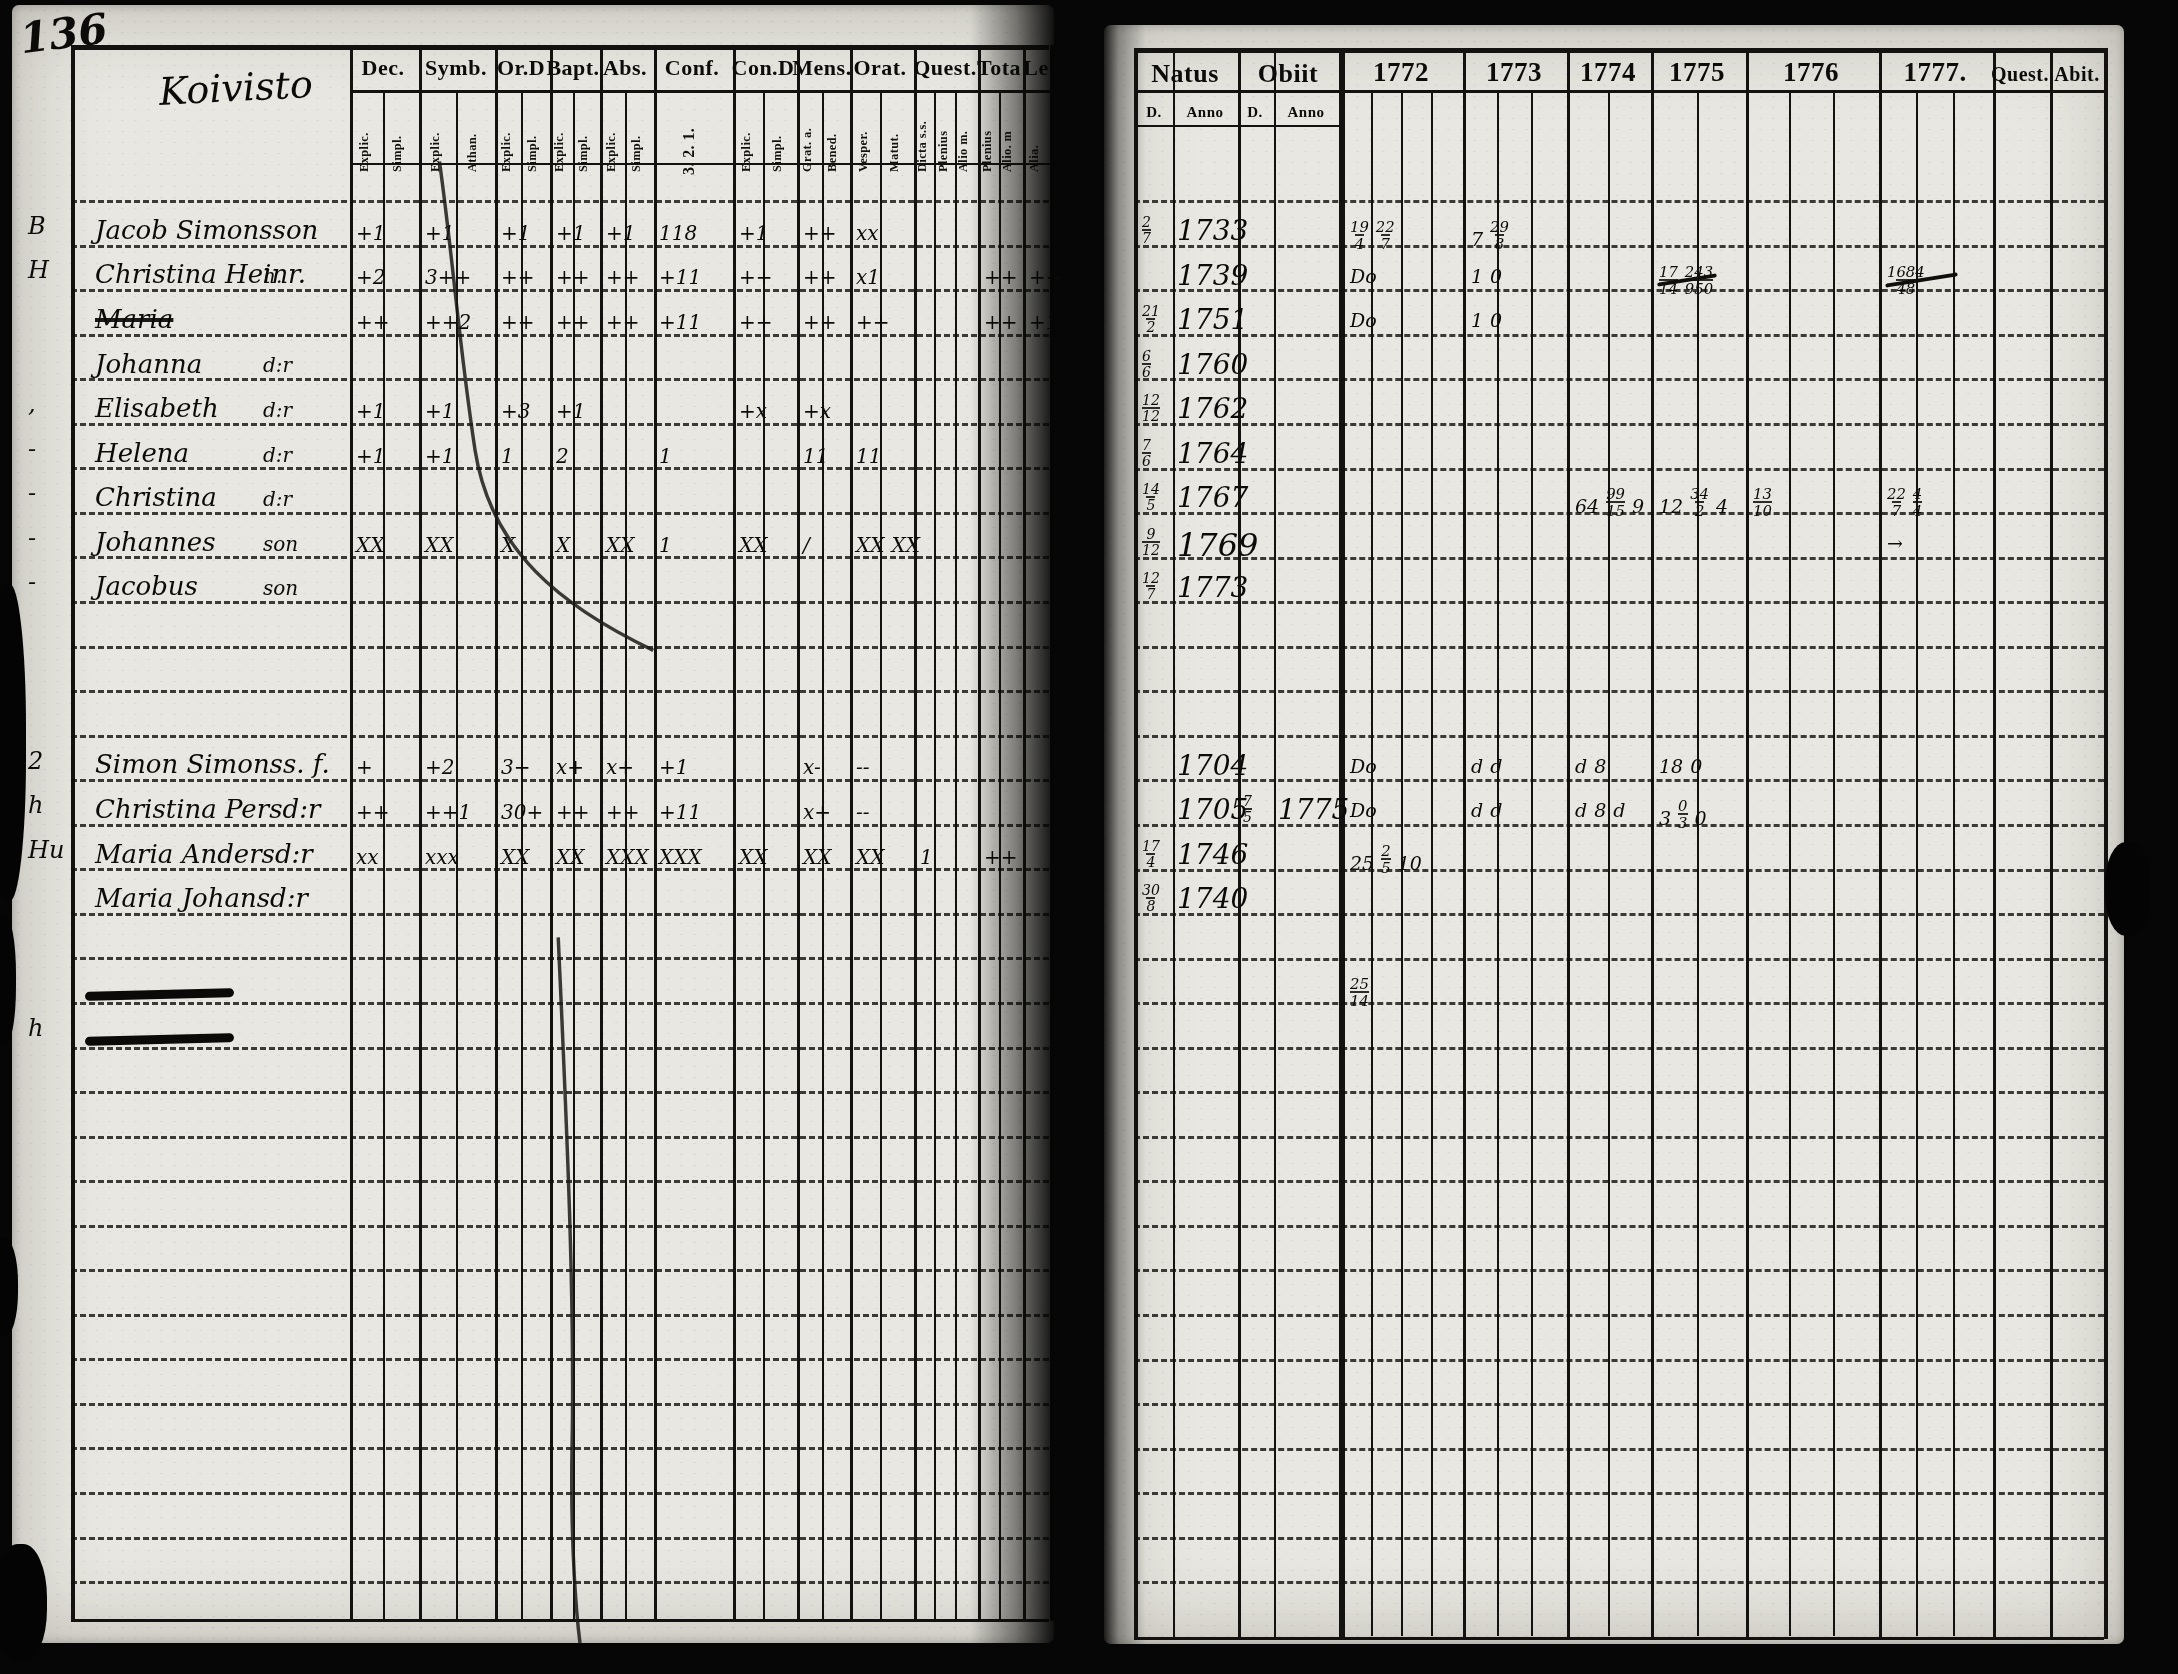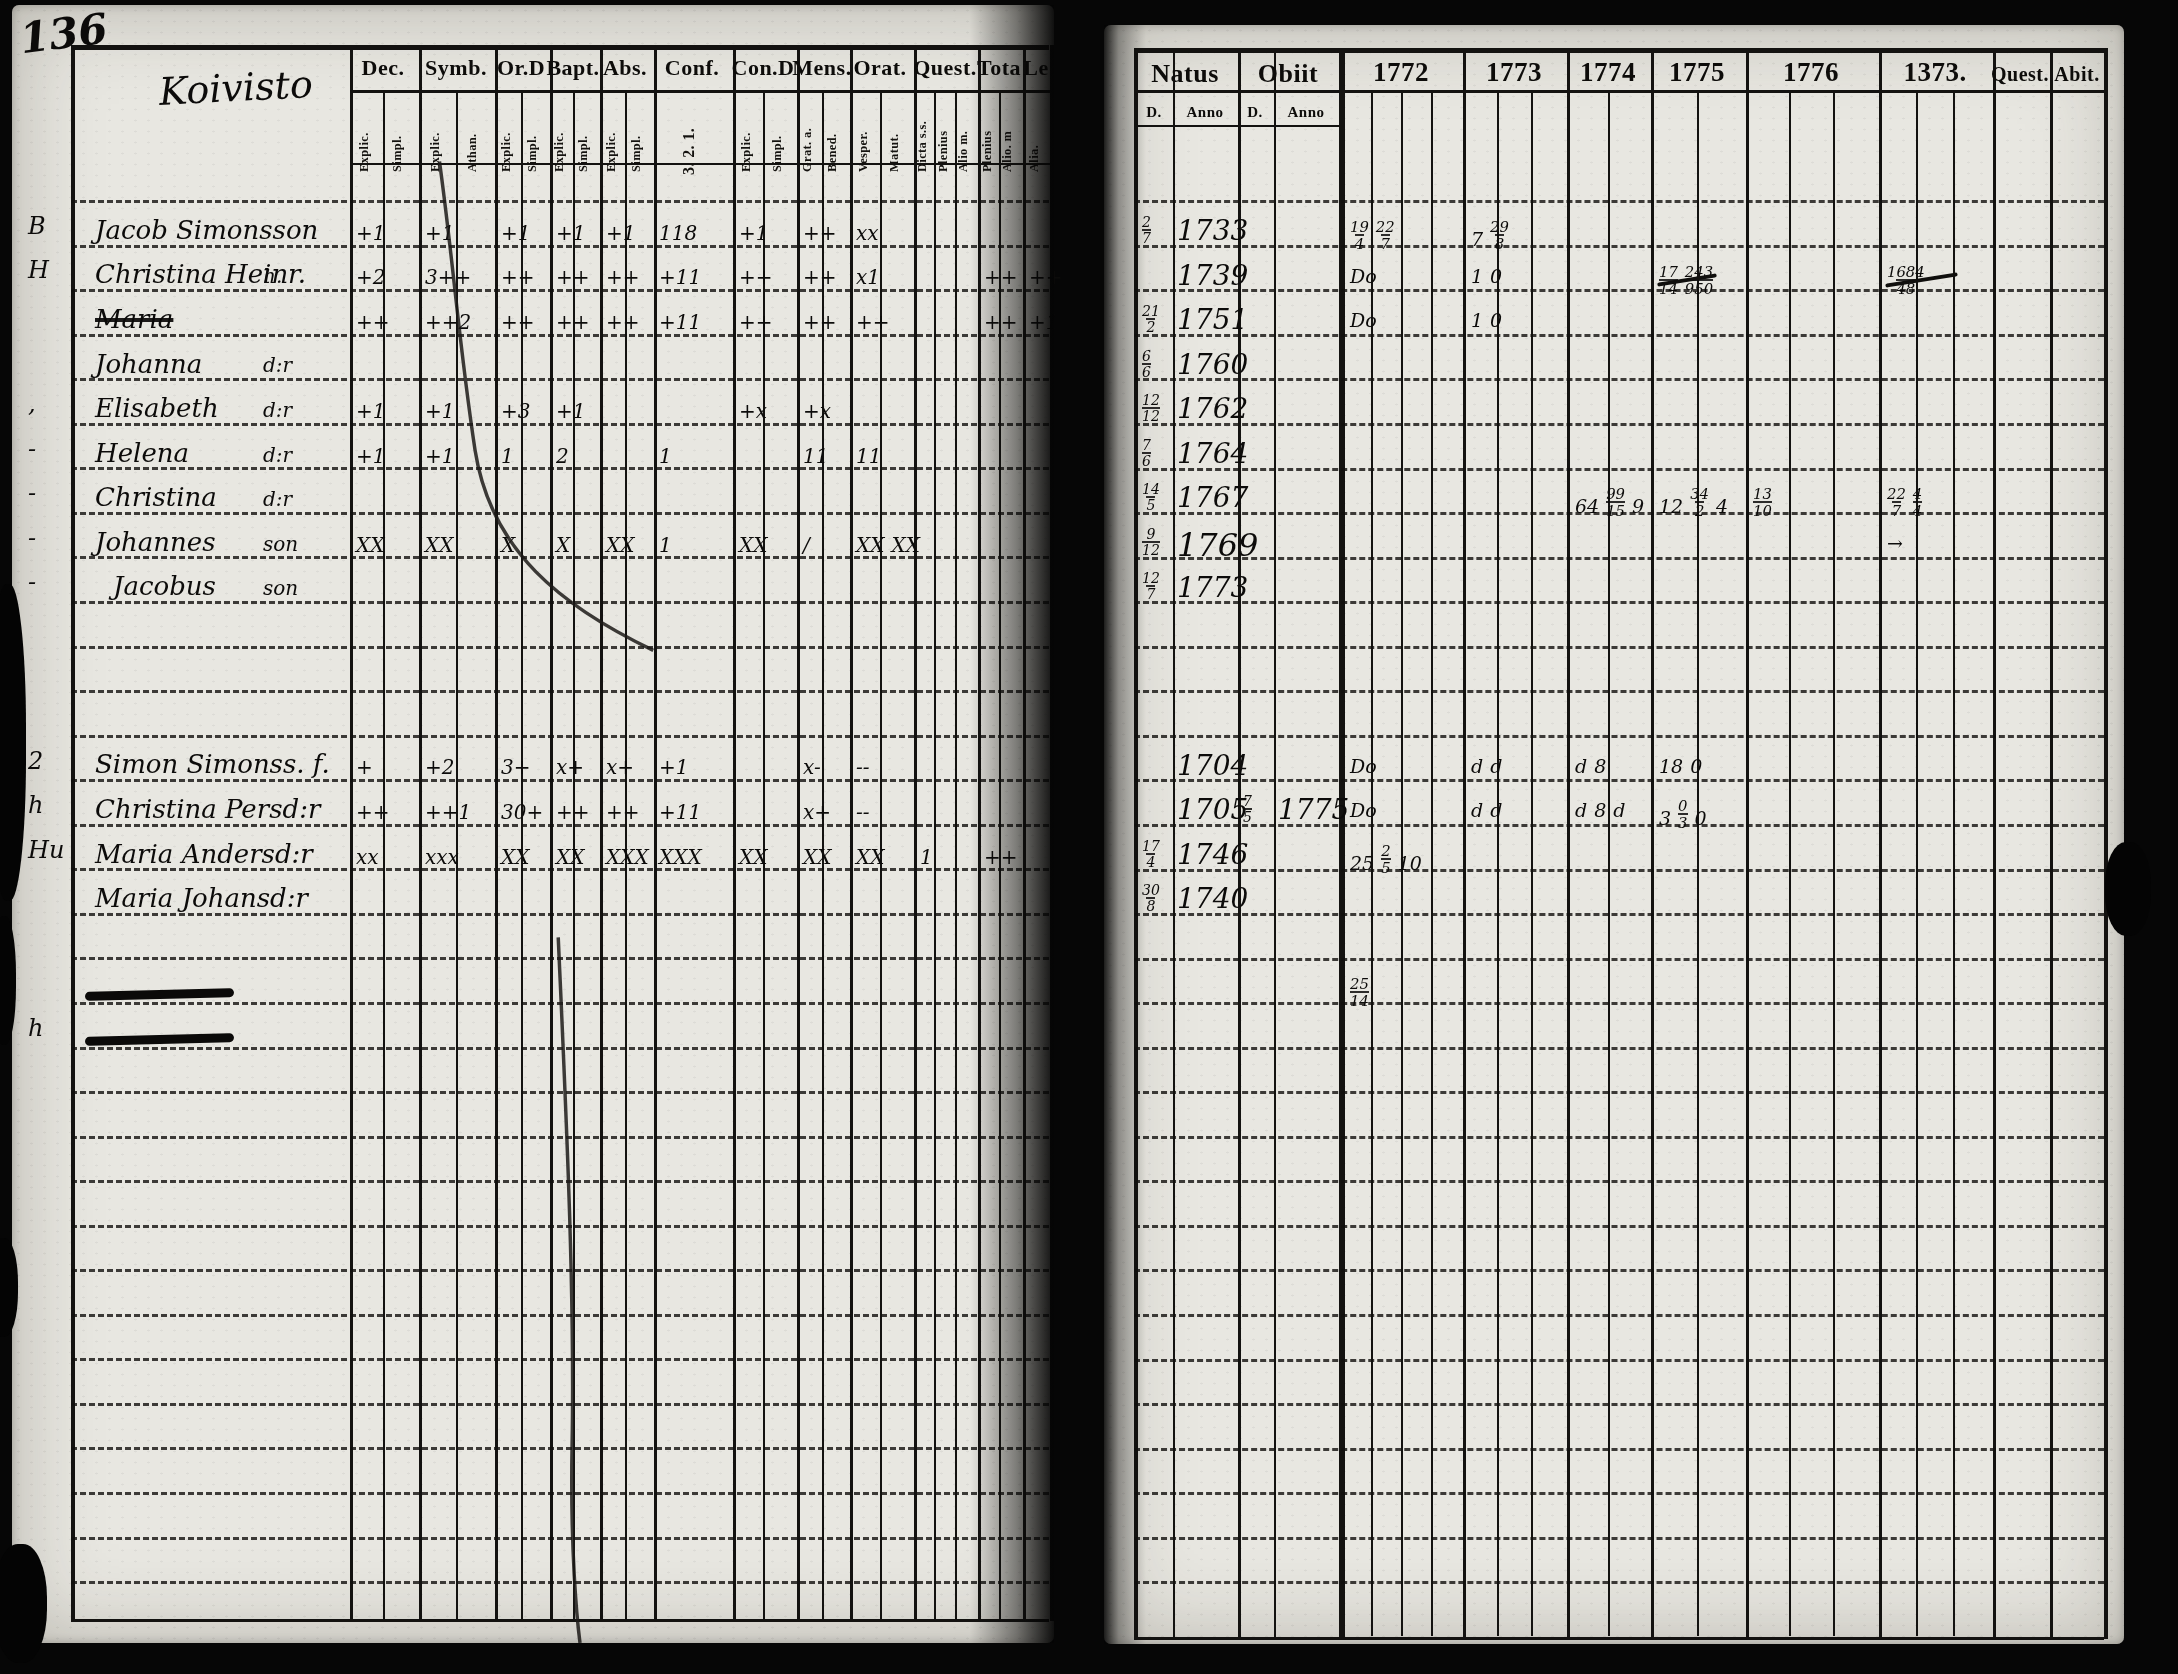--- a/index.html
+++ b/index.html
@@ -327,21 +327,21 @@
         <span>XX</span>
       </div>
       <div class="hw marks" style="left: 791px; top: 528px; font-size: 20px;">
         <span>/</span>
       </div>
       <div class="hw marks" style="left: 844px; top: 528px; font-size: 20px;">
         <span>XX</span>
         <span>XX</span>
       </div>
       <div class="hw" style="left: 16px; top: 563px; font-size: 24px;">-</div>
-      <div class="hw" style="left: 83px; top: 566px; font-size: 26px; margin-left: 18px;">Jacobus</div>
+      <div class="hw" style="left: 83px; top: 566px; font-size: 26px;">Jacobus</div>
       <div class="hw" style="left: 251px; top: 571px; font-size: 20px;">son</div>
       <div class="hw" style="left: 16px; top: 742px; font-size: 24px;">2</div>
       <div class="hw" style="left: 83px; top: 744px; font-size: 26px;">Simon Simonss. f.</div>
       <div class="hw marks" style="left: 344px; top: 750px; font-size: 20px;">
         <span>+</span>
       </div>
       <div class="hw marks" style="left: 413px; top: 750px; font-size: 20px;">
         <span>+2</span>
       </div>
       <div class="hw marks" style="left: 489px; top: 750px; font-size: 20px;">
@@ -462,21 +462,21 @@
       <div class="print" style="left: 504px; top: 32px; font-size: 27px;">1774</div>
       <div class="vl" style="left: 504px; top: 65px; width: 1.5px; height: 1546px;"></div>
       <div class="vl" style="left: 547px; top: 23px; width: 3px; height: 1591px;"></div>
       <div class="print" style="left: 593px; top: 32px; font-size: 27px;">1775</div>
       <div class="vl" style="left: 593px; top: 65px; width: 1.5px; height: 1546px;"></div>
       <div class="vl" style="left: 642px; top: 23px; width: 3px; height: 1591px;"></div>
       <div class="print" style="left: 707px; top: 32px; font-size: 27px;">1776</div>
       <div class="vl" style="left: 685px; top: 65px; width: 1.5px; height: 1546px;"></div>
       <div class="vl" style="left: 729px; top: 65px; width: 1.5px; height: 1546px;"></div>
       <div class="vl" style="left: 775px; top: 23px; width: 3px; height: 1591px;"></div>
-      <div class="print" style="left: 831px; top: 32px; font-size: 27px;">1373.</div>
+      <div class="print" style="left: 831px; top: 32px; font-size: 27px;">1777.</div>
       <div class="vl" style="left: 812px; top: 65px; width: 1.5px; height: 1546px;"></div>
       <div class="vl" style="left: 849px; top: 65px; width: 1.5px; height: 1546px;"></div>
       <div class="vl" style="left: 889px; top: 23px; width: 3px; height: 1591px;"></div>
       <div class="vl" style="left: 946px; top: 23px; width: 3px; height: 1591px;"></div>
       <div class="print" style="left: 916px; top: 38px; font-size: 20px;">Quest.</div>
       <div class="print" style="left: 973px; top: 38px; font-size: 20px;">Abit.</div>
       <div class="rowline" style="left: 30px; top: 175px; width: 970px; height: 0px;"></div>
       <div class="rowline" style="left: 30px; top: 220px; width: 970px; height: 0px;"></div>
       <div class="rowline" style="left: 30px; top: 264px; width: 970px; height: 0px;"></div>
       <div class="rowline" style="left: 30px; top: 309px; width: 970px; height: 0px;"></div>

